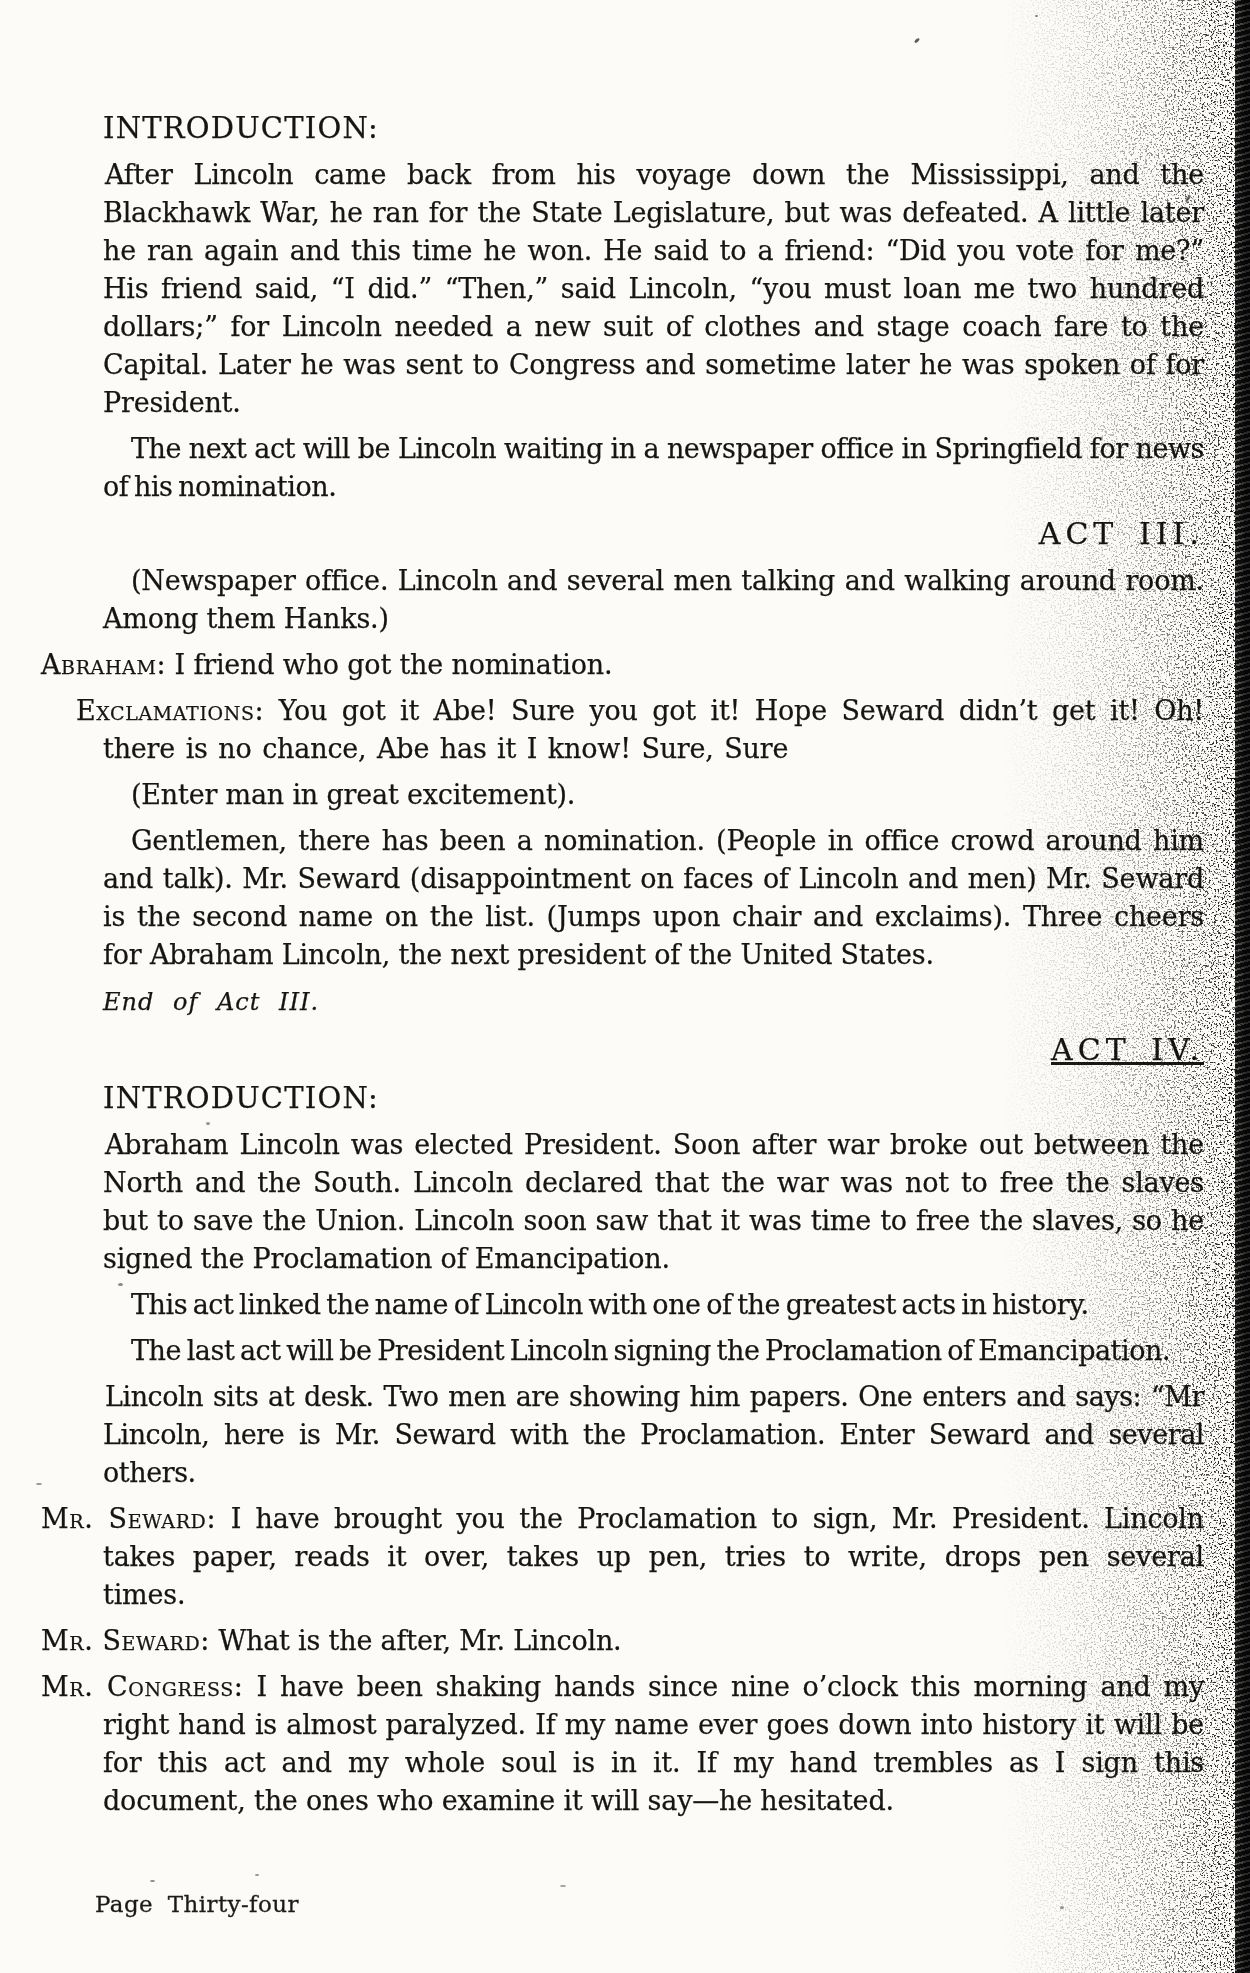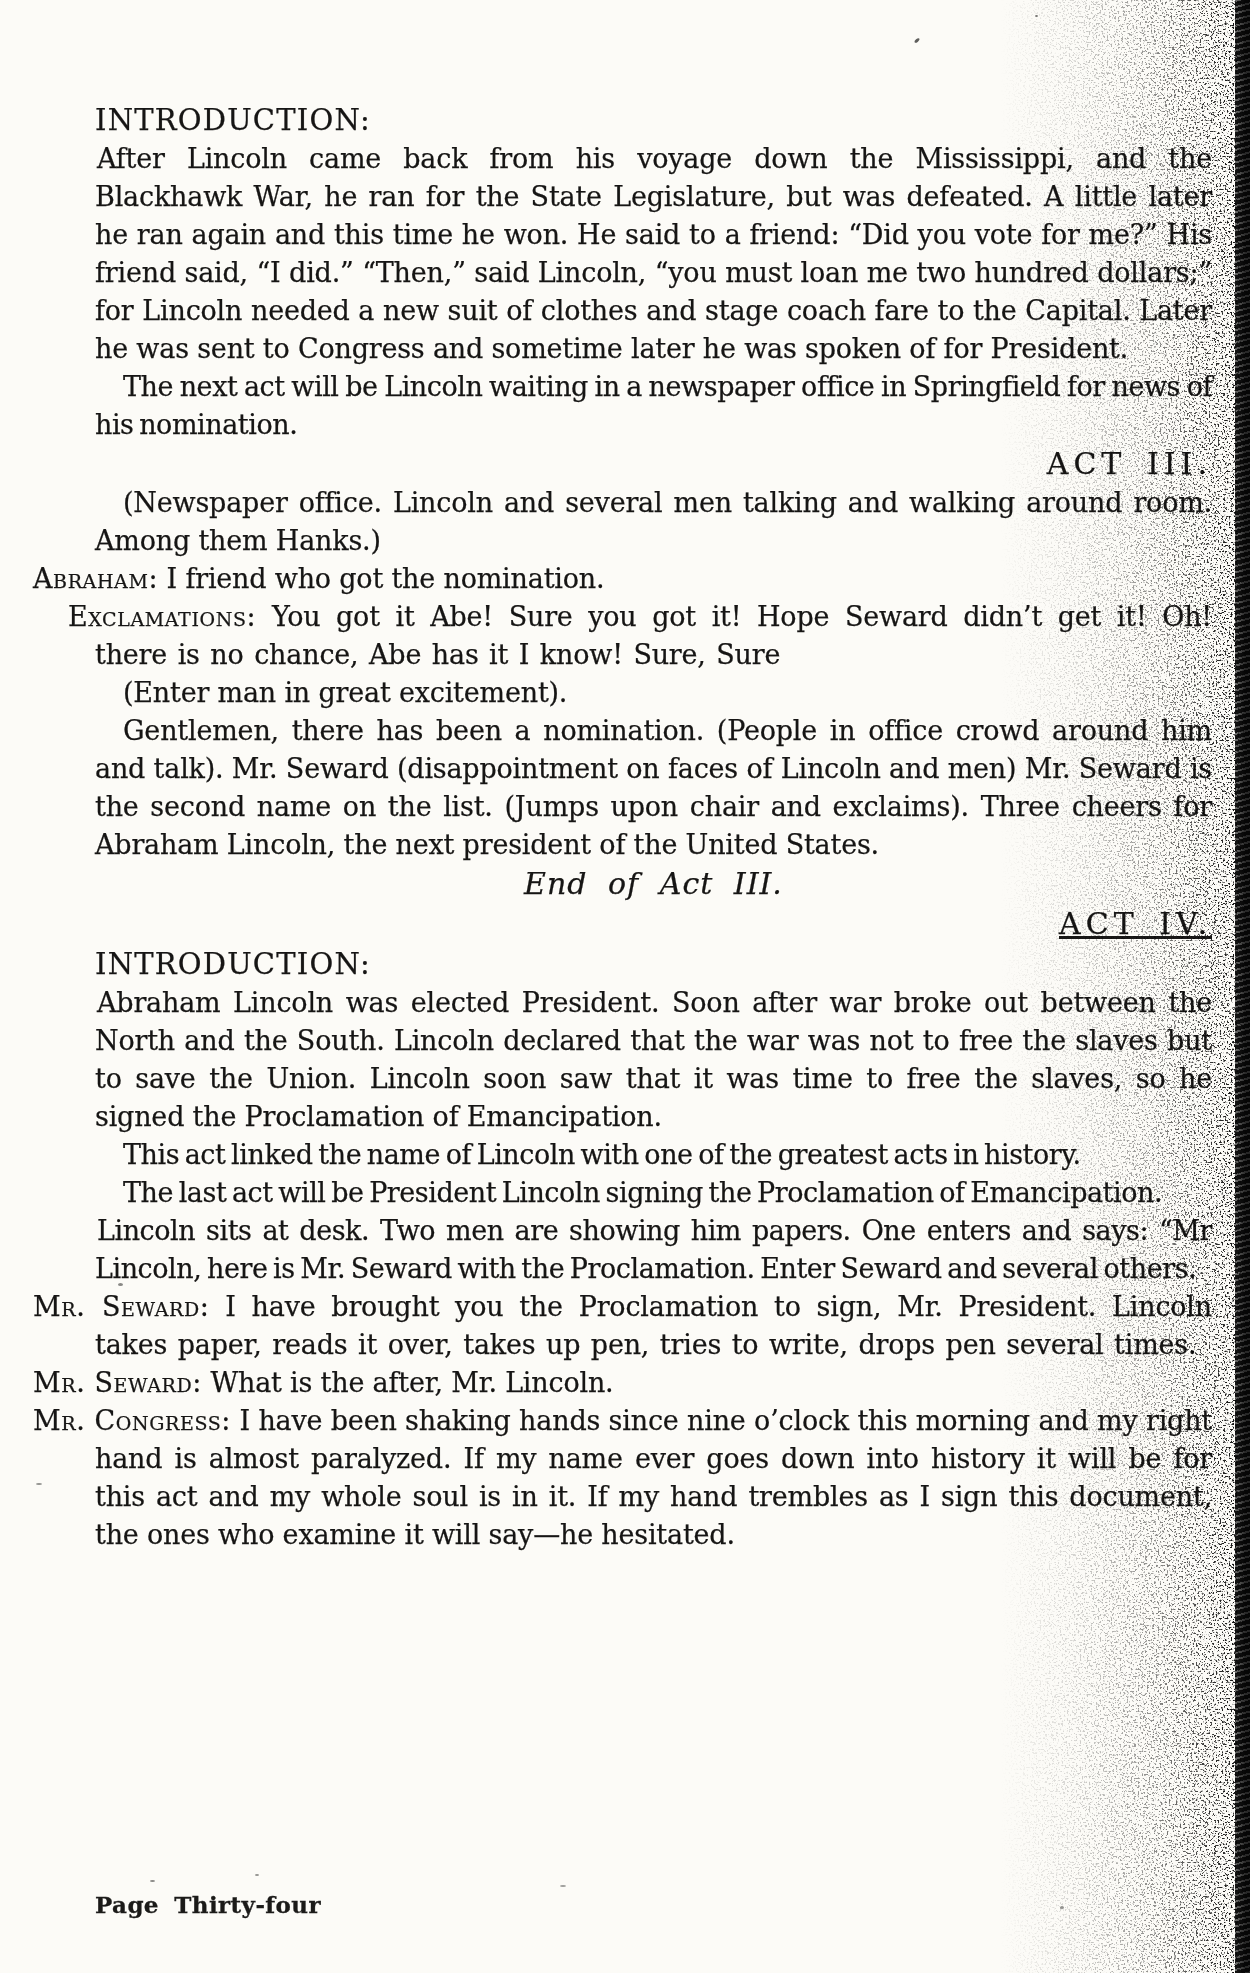--- a/index.html
+++ b/index.html
@@ -11,44 +11,44 @@
   }
   .content{
     position:absolute;inset:0;
     padding:100px 38px 0 95px;
     font-size:27px;line-height:38px;
     letter-spacing:-0.2px;
     color:#161514;
     text-align:justify;
     -webkit-text-stroke:0.25px #1a1918;
   }
-  .content p, .content h2{margin:0;}
+  .content p, .content h2{margin:8px;}
   h2.heading{
     font-size:29px;font-weight:normal;letter-spacing:1.2px;
     text-align:left;line-height:40px;
   }
   .para{margin-left:62px;text-indent:28px;}
   .flush{text-indent:2px;}
   .tight{letter-spacing:-0.45px;word-spacing:-2.5px;}
   .speech{margin-left:62px;text-indent:-62px;margin-top:8px;}
   .speech-sm{margin-left:27px;text-indent:-27px;margin-top:4px;}
   .ws-wide{word-spacing:2.2px;}
   .speaker{font-variant-caps:small-caps;letter-spacing:0.6px;}
   .act{
     text-align:right;font-size:30px;letter-spacing:5px;word-spacing:6px;
     margin-top:24px;margin-bottom:8px;line-height:40px;
   }
   .act-4{margin-top:86px;margin-bottom:6px;text-decoration:underline;}
   .end-act{
-    text-align:center;font-style:italic;font-size:30px;
+    text-align:left;font-style:italic;font-size:24px;
     letter-spacing:1px;word-spacing:10px;margin-top:6px;line-height:40px;
   }
   .footer{
     position:absolute;left:95px;top:1891px;
-    font-weight:bold;font-size:23px;letter-spacing:0.4px;word-spacing:7px;
+    font-weight:normal;font-size:23px;letter-spacing:0.4px;word-spacing:7px;
     color:#1b1a18;-webkit-text-stroke:0.3px #222;
   }
   
   .scan-noise{
     position:absolute;top:0;right:0;width:250px;height:100%;
     pointer-events:none;
     -webkit-mask-image:linear-gradient(90deg,transparent 0%,rgba(0,0,0,.16) 30%,rgba(0,0,0,.45) 62%,rgba(0,0,0,.85) 88%,#000 100%);
     mask-image:linear-gradient(90deg,transparent 0%,rgba(0,0,0,.16) 30%,rgba(0,0,0,.45) 62%,rgba(0,0,0,.85) 88%,#000 100%);
   }
   .scan-noise svg{display:block;width:100%;height:100%;}

